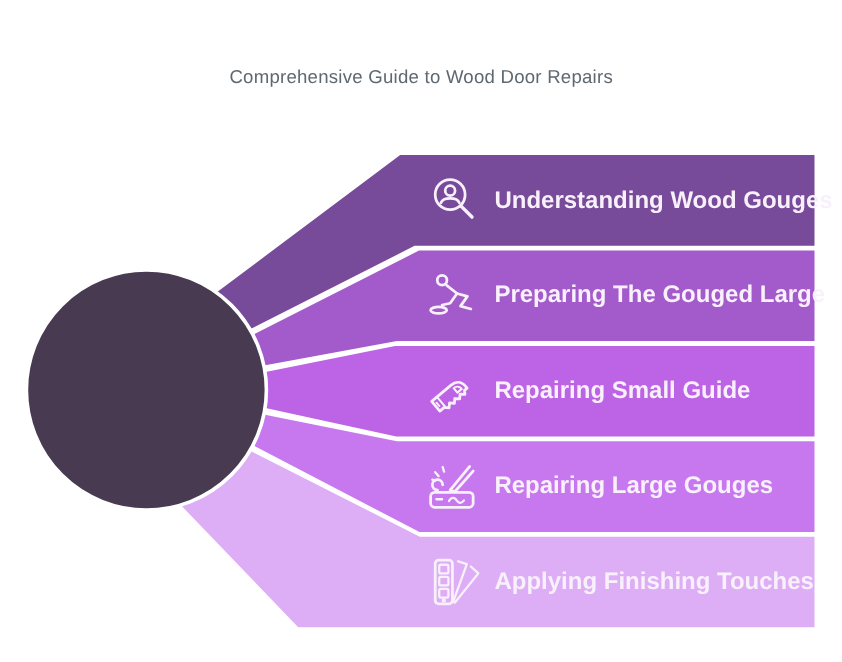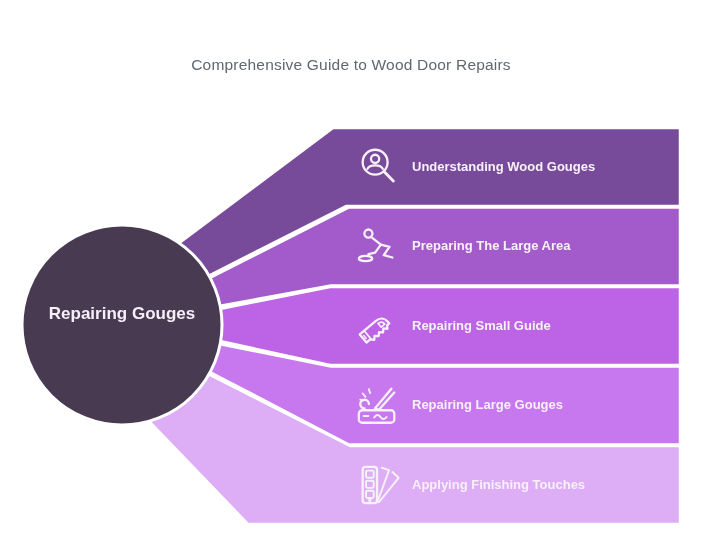--- a/index.html
+++ b/index.html
@@ -18,21 +18,21 @@
   .diagram{position:absolute;left:0;top:0;}
   .row-shape{stroke:#ffffff;stroke-width:2.5;stroke-linejoin:round;}
   .center-circle{stroke:#ffffff;stroke-width:3;}
   .center-label{
     position:absolute;left:27px;top:286px;width:190px;
     text-align:center;font-weight:700;font-size:17px;line-height:23px;
     color:#f6eef9;
   }
   .banner-label{
     position:absolute;left:412px;height:24px;line-height:24px;
-    font-weight:700;font-size:13px;color:#f8f1fb;white-space:nowrap;
+    font-weight:700;font-size:20px;color:#f8f1fb;white-space:nowrap;
   }
   .lbl-1{top:139px;}
   .lbl-2{top:218px;}
   .lbl-3{top:298px;}
   .lbl-4{top:377px;}
   .lbl-5{top:457px;}
   .icon{position:absolute;left:355px;width:46px;height:46px;}
   .icon svg{width:46px;height:46px;display:block;}
   .ic-1{top:128px;}
   .ic-2{top:207px;}
@@ -51,21 +51,21 @@
   <svg class="diagram" width="702" height="552" viewBox="0 0 702 552">
     <polygon class="row-shape" points="178,228 333,112 680,112 680,190 346,190 206,261" fill="#774b99"></polygon>
     <polygon class="row-shape" points="208,263 349,191.5 680,191.5 680,269.5 331,269.5 219,290" fill="#a35bcb"></polygon>
     <polygon class="row-shape" points="220,293 330,271 680,271 680,349 330,349 220,325" fill="#bd63e5"></polygon>
     <polygon class="row-shape" points="219,328 331,350.5 680,350.5 680,428.5 349,428.5 208,355" fill="#c878ef"></polygon>
     <polygon class="row-shape" points="206,357 350,430 680,430 680,508 248,508 150,406" fill="#ddadf6"></polygon>
     <circle class="center-circle" cx="122" cy="309" r="100" fill="#483b51"></circle>
   </svg>
 
   <div class="center-label">
-    <span>Repairing Gouges</span><br>
+    <br>
   </div>
 
   <div class="icon ic-1">
     <svg viewBox="0 0 48 48">
       <circle cx="21" cy="19" r="13"></circle>
       <line x1="30.5" y1="29" x2="40" y2="38.5" style="stroke-width:3"></line>
       <circle cx="21" cy="15.5" r="4.3"></circle>
       <path d="M13,26 C15,21 27,21 29,26"></path>
     </svg>
   </div>
@@ -109,18 +109,18 @@
       <rect x="11.5" y="9" width="8" height="7.5" rx="1.5" style="stroke-width:2"></rect>
       <rect x="11.5" y="19.5" width="8" height="7.5" rx="1.5" style="stroke-width:2"></rect>
       <rect x="11.5" y="30" width="8" height="7.5" rx="1.5" style="stroke-width:2"></rect>
       <circle cx="15.5" cy="40" r="1.1" style="stroke-width:1.6"></circle>
       <path d="M23.5,41.5 L35.5,8.5 L28,6" style="stroke-width:2"></path>
       <path d="M25,42 L45.5,16.5 L39,10.5" style="stroke-width:2"></path>
     </svg>
   </div>
 
   <div class="banner-label lbl-1">Understanding Wood Gouges</div>
-  <div class="banner-label lbl-2">Preparing The Large Area</div>
+  <div class="banner-label lbl-2">Preparing The Gouged Large</div>
   <div class="banner-label lbl-3">Repairing Small Guide</div>
   <div class="banner-label lbl-5">Applying Finishing Touches</div>
   <div class="banner-label lbl-4">Repairing Large Gouges</div>
 
 </div>
 
 </body></html>

